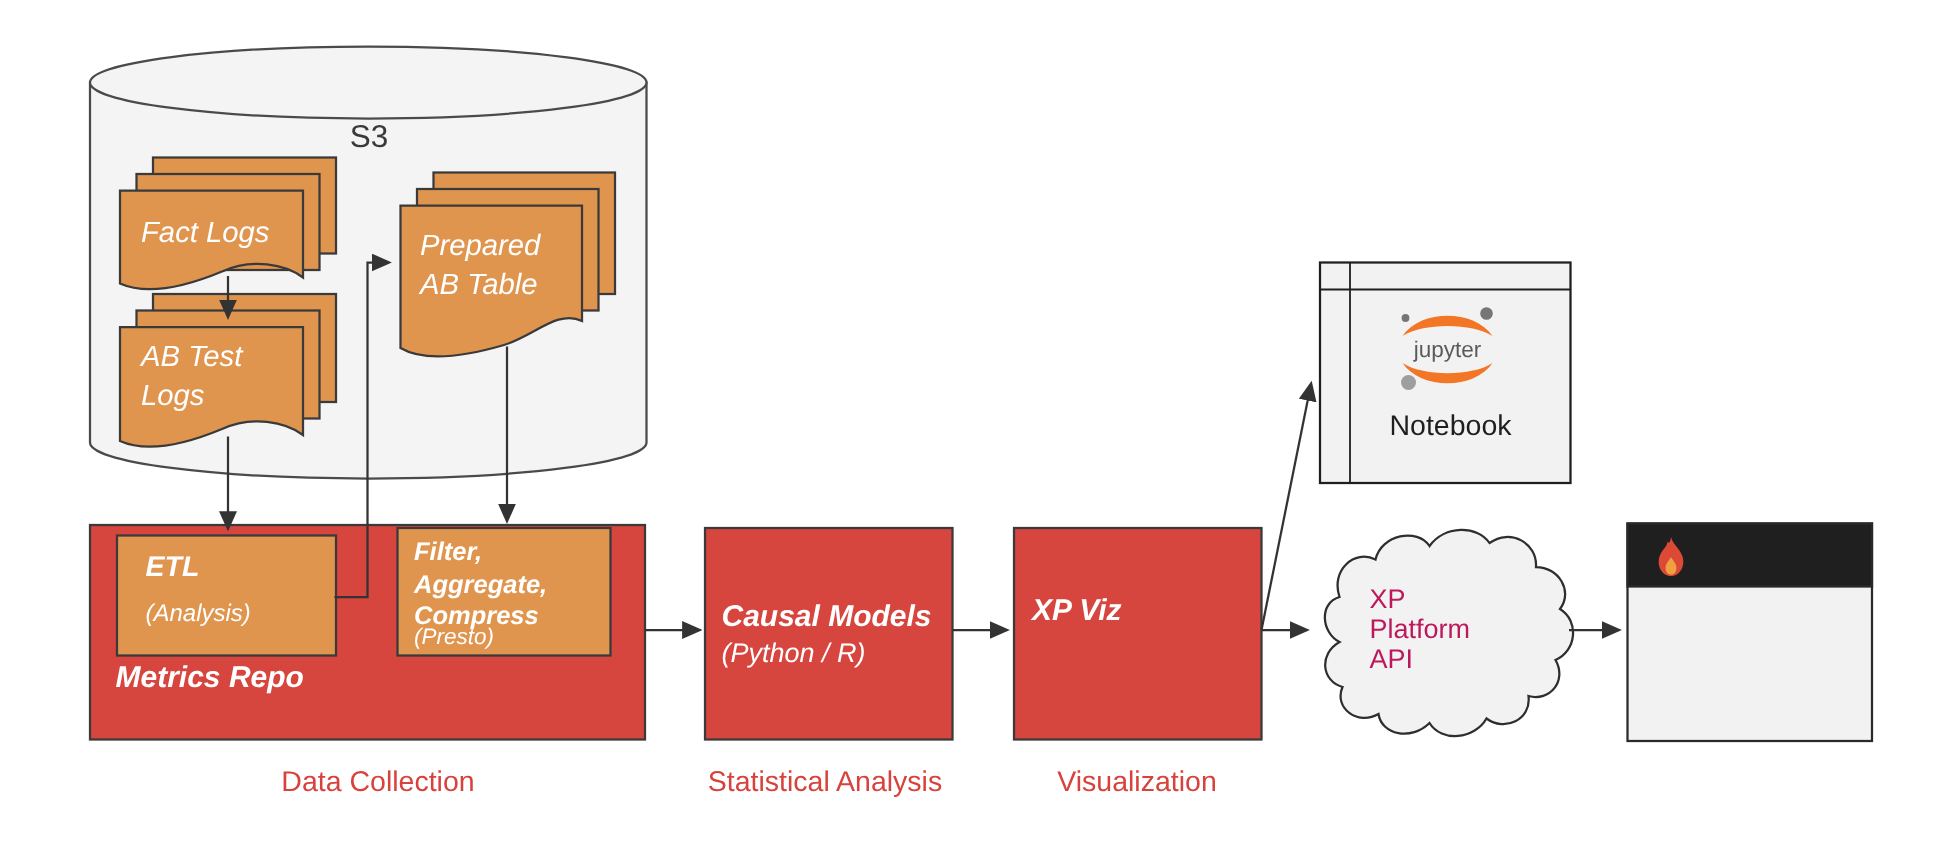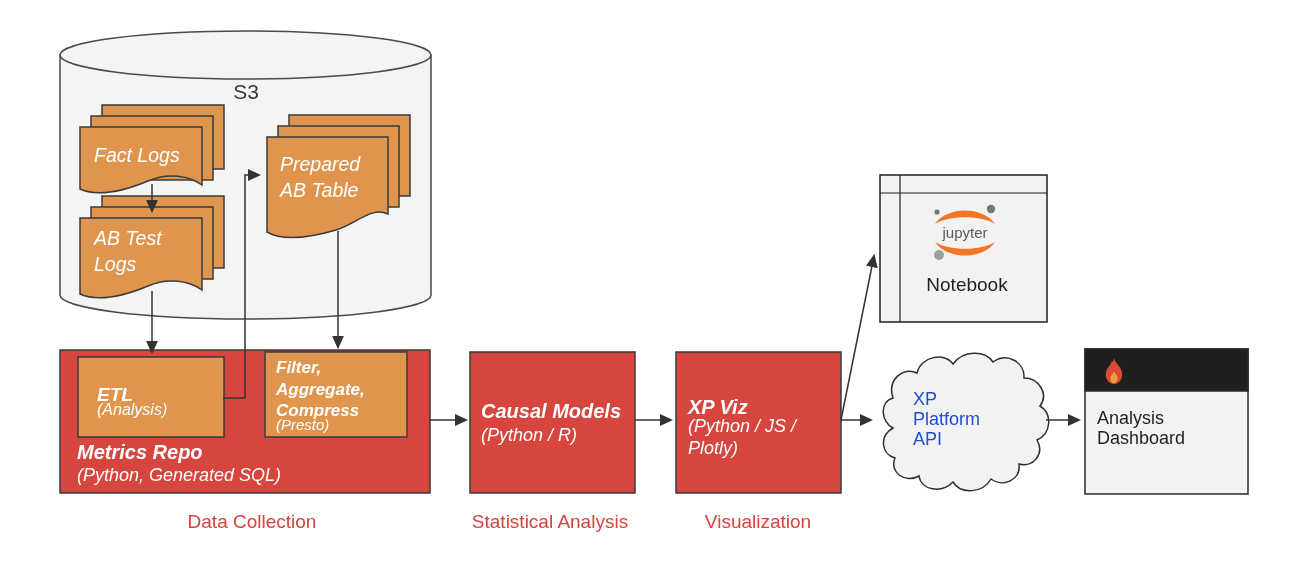--- a/index.html
+++ b/index.html
@@ -10,32 +10,32 @@
   #bg{position:absolute;left:0;top:0;}
   .t{position:absolute;white-space:pre-line;}
   .white{color:#ffffff;font-style:italic;}
   .bold{font-weight:bold;}
   .redlbl{color:#d8423c;font-size:19px;text-align:center;}
 
   .s3{left:220px;top:80px;width:52px;text-align:center;font-size:21px;color:#3a3a3a;}
   .fact{left:94px;top:144px;font-size:19.5px;}
   .abtest{left:94px;top:226px;width:88px;font-size:19.5px;line-height:1.32;}
   .prepared{left:280px;top:152px;width:108px;font-size:19.5px;line-height:1.32;}
-  .etl-title{left:97px;top:384px;font-size:19px;}
+  .etl-title{left:97px;top:368px;font-size:19px;}
   .etl-sub{left:97px;top:401px;font-size:16px;}
   .filter-title{left:276px;top:357px;width:122px;font-size:17px;line-height:1.27;}
   .filter-sub{left:276px;top:416px;font-size:15px;}
   .metrics-title{left:77px;top:441px;font-size:20px;}
   .metrics-sub{left:77px;top:465px;font-size:18px;}
   .causal-title{left:481px;top:400px;font-size:20px;}
   .causal-sub{left:481px;top:425px;font-size:18px;}
   .xpviz-title{left:688px;top:396px;font-size:20px;}
   .xpviz-sub{left:688px;top:416px;width:122px;font-size:18px;line-height:1.22;}
   .notebook{left:903px;top:274px;width:128px;text-align:center;font-size:19px;color:#1f1f1f;}
-  .cloudlbl{left:913px;top:389px;width:90px;font-size:18px;line-height:20px;color:#1d4ed8;}
+  .cloudlbl{left:913px;top:389px;width:90px;font-size:18px;line-height:20px;color:#be185d;}
   .ablaze-title{left:1133px;top:360px;font-size:29px;color:#ffffff;}
   .ablaze-body{left:1097px;top:408px;width:110px;font-size:18px;line-height:20px;color:#1f1f1f;}
   .stage-data{left:177px;top:511px;width:150px;}
   .stage-stat{left:464px;top:511px;width:172px;}
   .stage-viz{left:697px;top:511px;width:122px;}
   .jupyter-logo{position:absolute;left:925px;top:202px;}
   .flame{position:absolute;left:1103px;top:357px;}
 </style>
 </head>
 <body>
@@ -122,30 +122,27 @@
   <div class="t s3">S3</div>
   <div class="t fact white">Fact Logs</div>
   <div class="t abtest white">AB Test Logs</div>
   <div class="t prepared white">Prepared AB Table</div>
 
   <div class="t etl-title white bold">ETL</div>
   <div class="t etl-sub white">(Analysis)</div>
   <div class="t filter-title white bold">Filter, Aggregate, Compress</div>
   <div class="t filter-sub white">(Presto)</div>
   <div class="t metrics-title white bold">Metrics Repo</div>
-  <div class="t metrics-sub white">(Python, Generated SQL)</div>
 
   <div class="t causal-title white bold">Causal Models</div>
   <div class="t causal-sub white">(Python / R)</div>
 
   <div class="t xpviz-title white bold">XP Viz</div>
-  <div class="t xpviz-sub white">(Python / JS / Plotly)</div>
 
   <div class="t notebook">Notebook</div>
   <div class="t cloudlbl">XP Platform API</div>
 
-  <div class="t ablaze-body">Analysis Dashboard</div>
 
   <div class="t redlbl stage-stat">Statistical Analysis</div>
   <div class="t redlbl stage-data">Data Collection</div>
   <div class="t redlbl stage-viz">Visualization</div>
 
 </div>
 
 </body></html>

